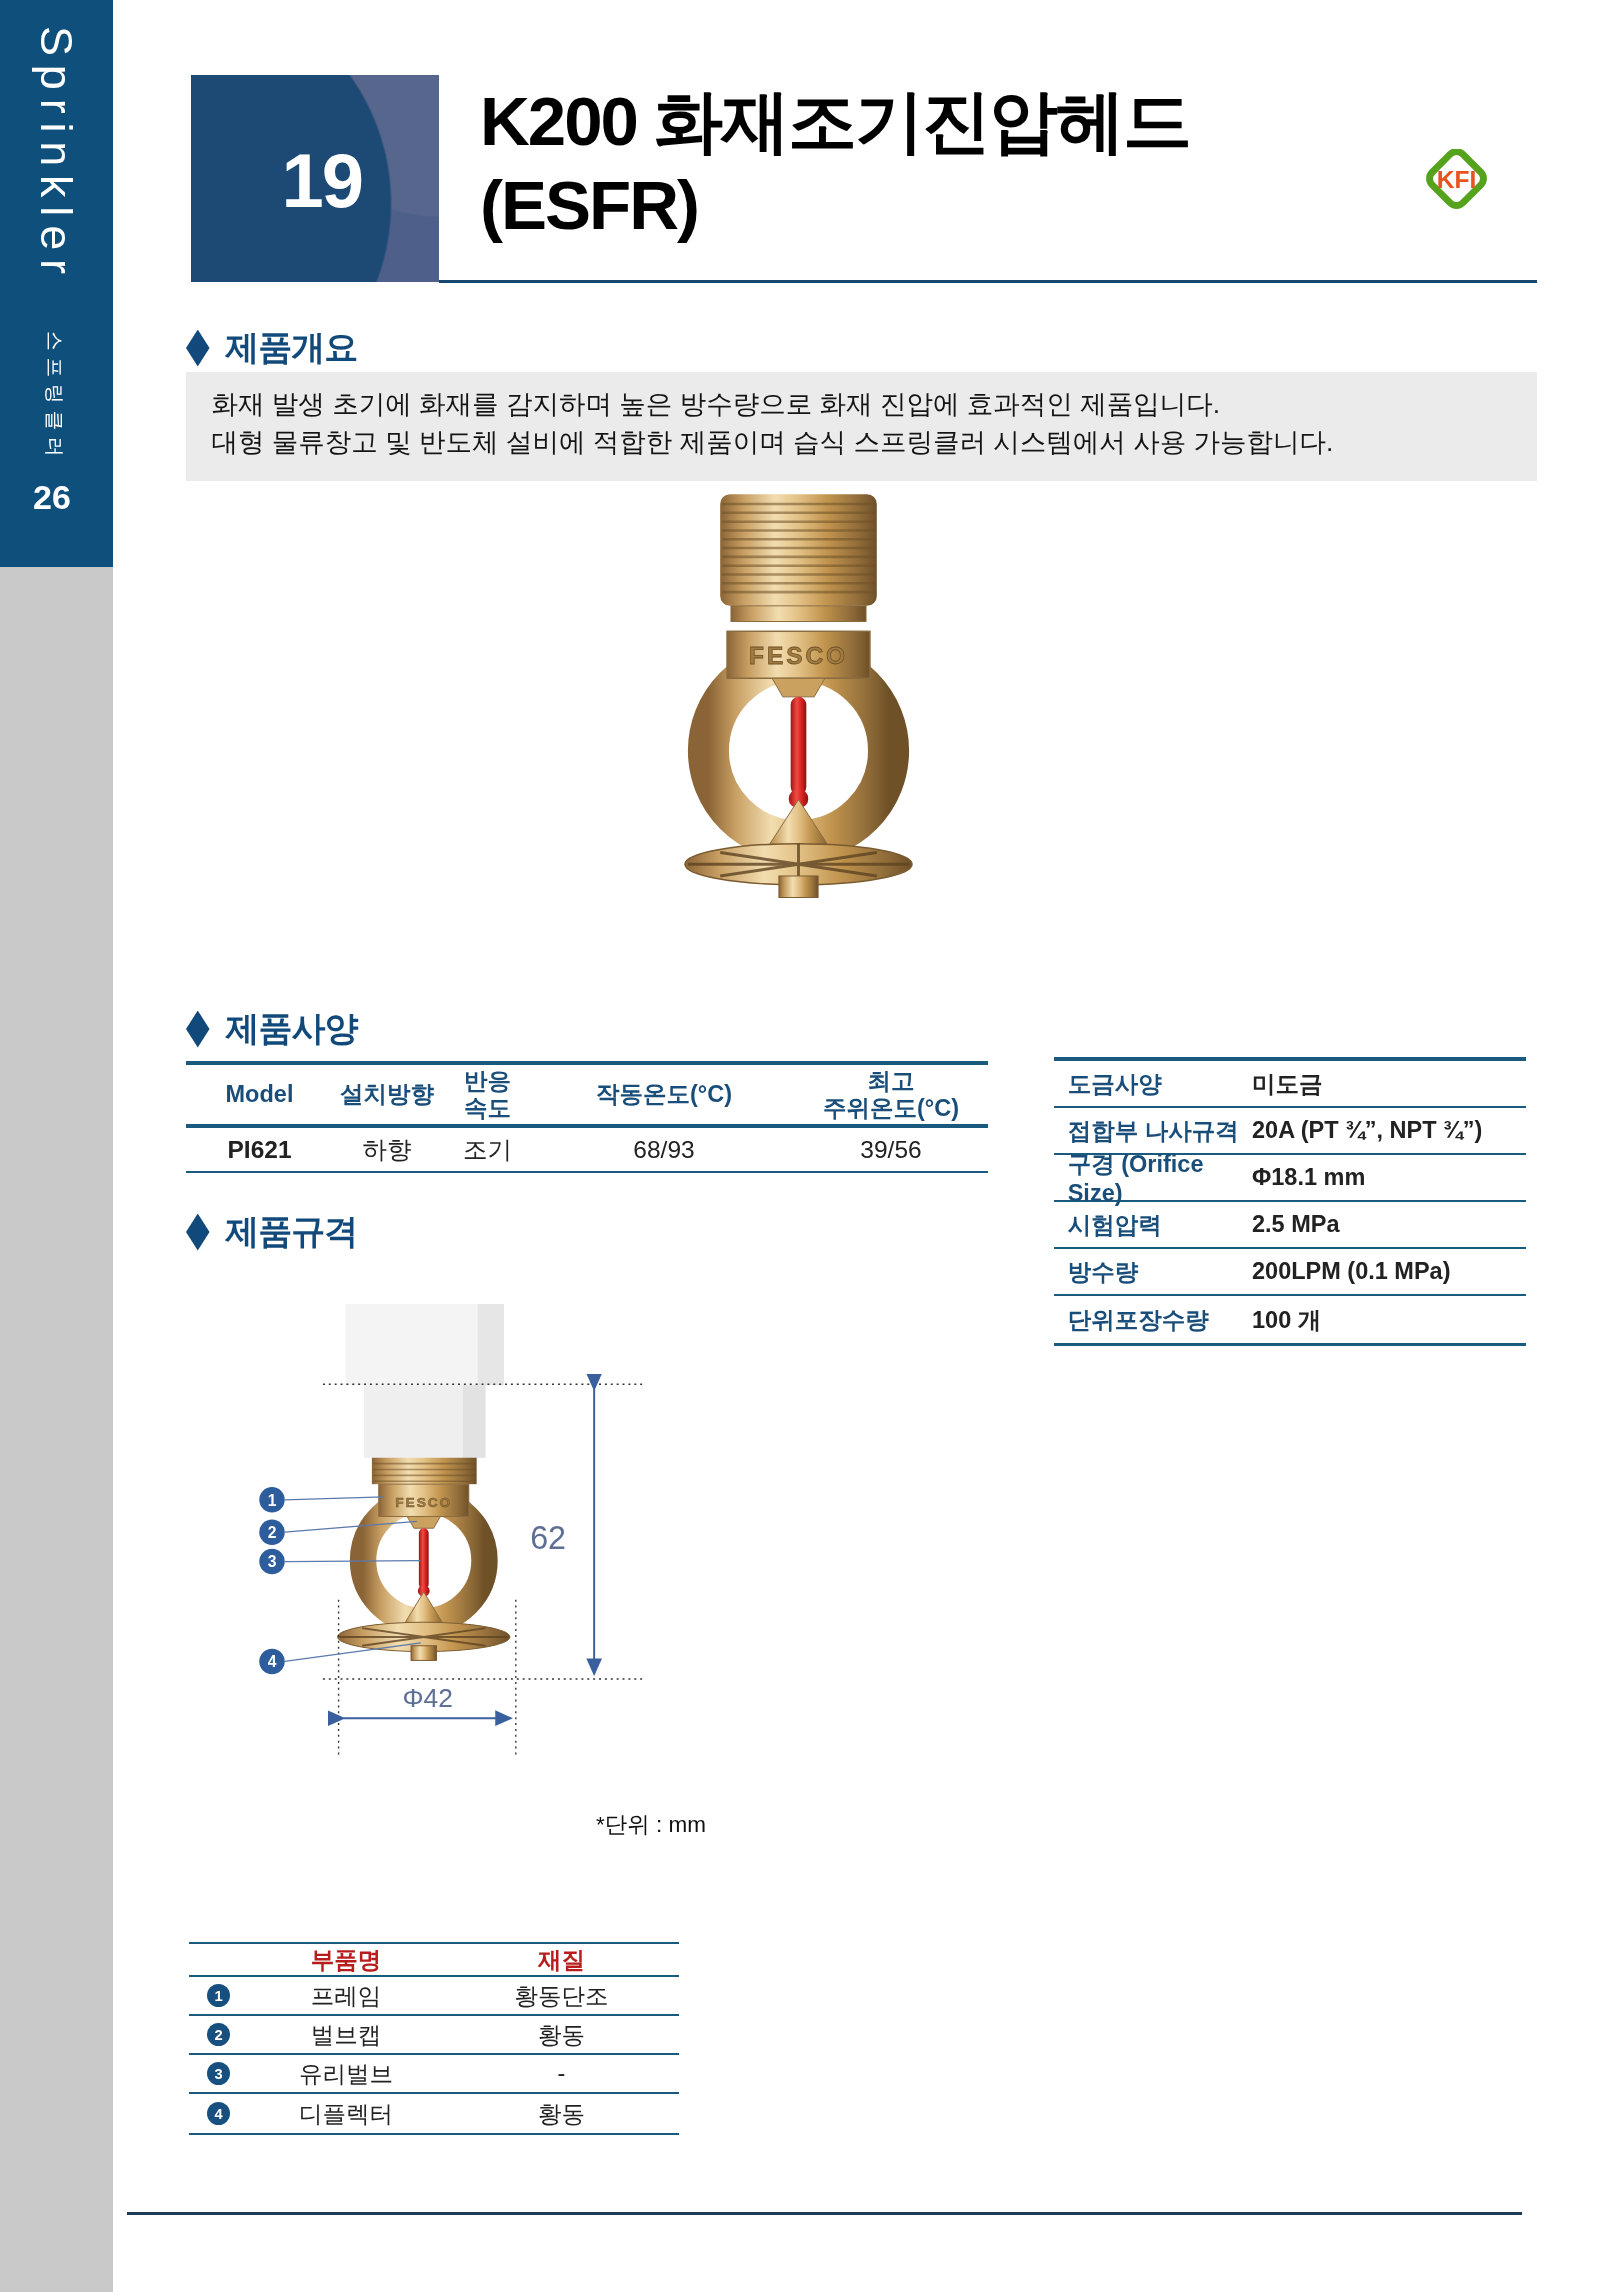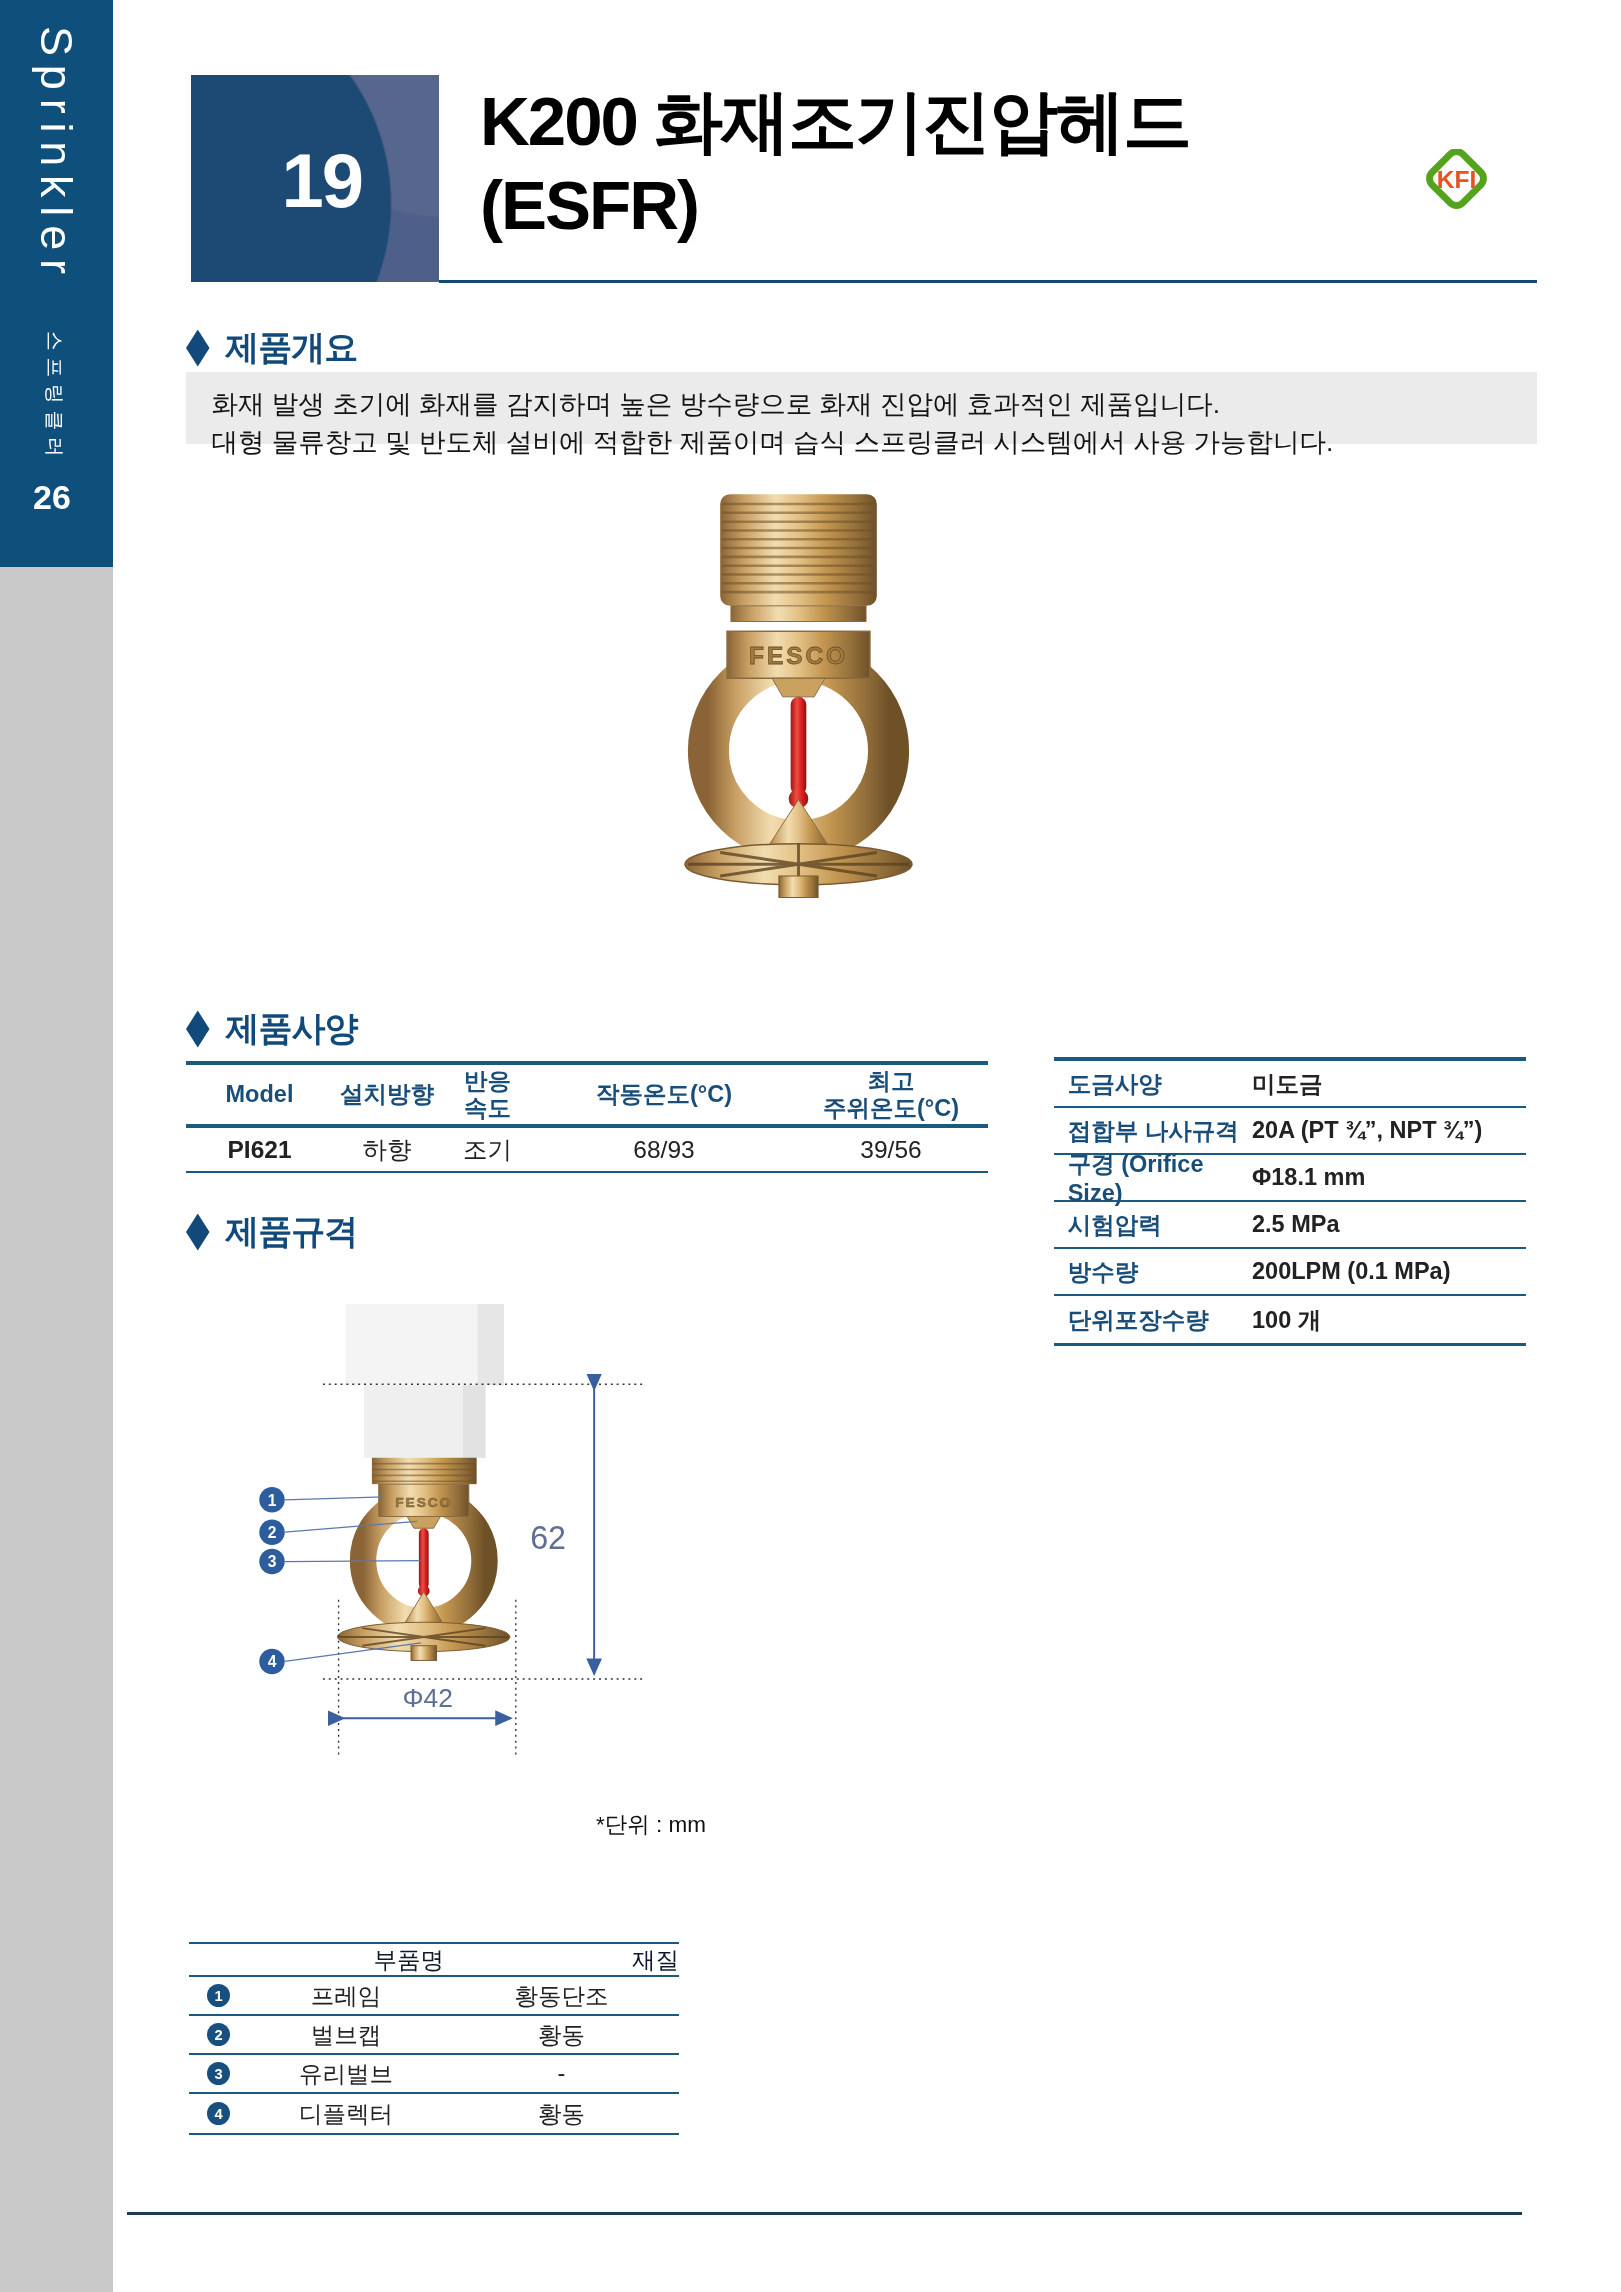--- a/index.html
+++ b/index.html
@@ -32,21 +32,21 @@
   .header-rule { left:439px; top:280px; width:1098px; height:2.9px; background:#17486f; }
   .kfi { left:1421px; top:149px; }
 
   
   .sec-head { display:flex; align-items:center; gap:15.7px; }
   .diamond { width:23.5px; height:37px; background:#11497a;
     clip-path:polygon(50% 0, 100% 50%, 50% 100%, 0 50%); flex:0 0 auto; }
   .sec-title { color:#11497a; font-size:34px; font-weight:800; letter-spacing:-1px; }
 
   
-  .overview-box { left:186px; top:372px; width:1351px; height:72px; background:#ebebeb;
+  .overview-box { left:186px; top:372px; width:1351px; height:109px; background:#ebebeb;
     padding:12.7px 25.5px; color:#141414; font-size:26.5px; line-height:38px; }
 
   
   .spec-table { left:186px; top:1061px; width:802px; border-top:4.9px solid #1a5a7e;
     border-bottom:2.9px solid #1a5a7e; }
   .spec-hrow { display:flex; align-items:center; height:63px; border-bottom:4.9px solid #1a5a7e; }
   .spec-drow { display:flex; align-items:center; height:43px; }
   .spec-cell { text-align:center; white-space:pre-line; }
   .spec-hrow .spec-cell { color:#1a4e7a; font-size:23.5px; font-weight:700; line-height:26.5px; }
   .spec-drow .spec-cell { color:#222222; font-size:24.5px; }
@@ -66,21 +66,21 @@
 
   
   .parts-table { left:189px; top:1942px; width:490px; border-top:2px solid #1a5a7e;
     border-bottom:2.9px solid #1a5a7e; }
   .parts-hrow { display:flex; align-items:center; height:33px; border-bottom:2.9px solid #1a5a7e; }
   .parts-drow { display:flex; align-items:center; height:39px; border-bottom:2px solid #1a5a7e; }
   .parts-drow:last-child { border-bottom:none; }
   .p-no { width:59px; display:flex; justify-content:center; }
   .p-name { width:196px; text-align:center; }
   .p-mat { width:235px; text-align:center; }
-  .parts-hrow .p-name,.parts-hrow .p-mat { color:#0f172a; font-size:23.5px; font-weight:400;text-align:right; }
+  .parts-hrow .p-name,.parts-hrow .p-mat { color:#b91c1c; font-size:23.5px; font-weight:700; }
   .parts-drow .p-name,.parts-drow .p-mat { color:#222222; font-size:23.5px; }
   .badge { width:23.5px; height:23.5px; border-radius:50%; background:#174f7e; color:#ffffff;
     font-size:14.7px; font-weight:700; display:flex; align-items:center; justify-content:center; }
 
   .bottom-rule { left:127px; top:2212px; width:1395px; height:2.9px; background:#1c3c55; }
 </style>
 </head>
 <body>
 
 <div class="abs side-blue"></div>

